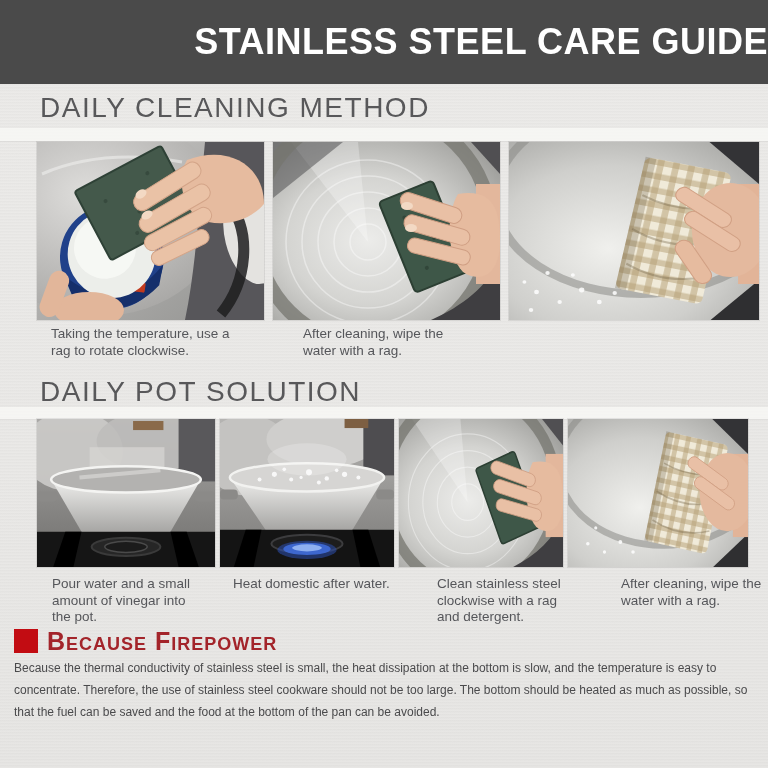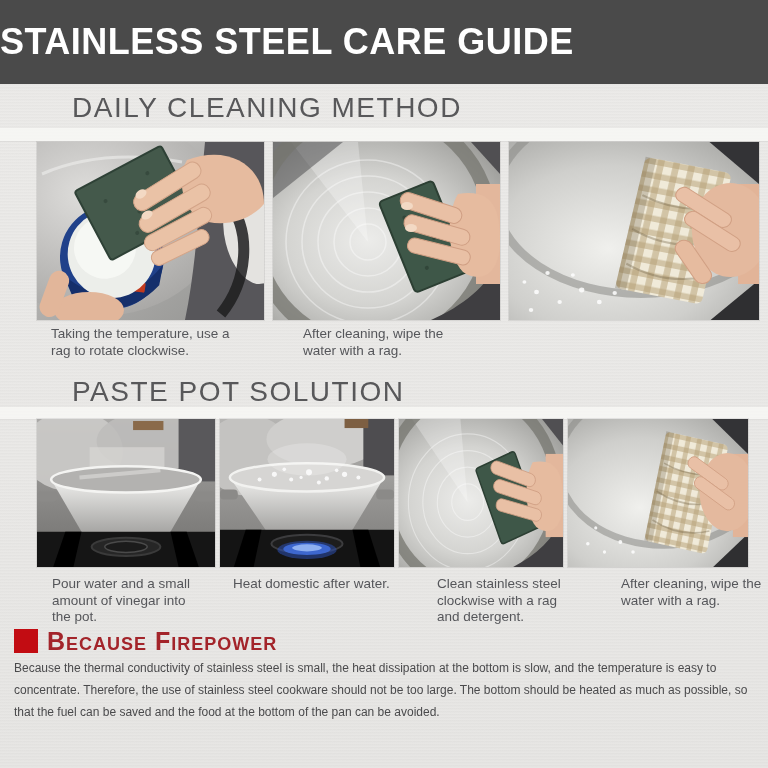--- a/index.html
+++ b/index.html
@@ -3,26 +3,26 @@
 <meta charset="utf-8">
 <style>
   html,body{margin:0;padding:0;}
   body{width:768px;height:768px;overflow:hidden;background:#e9e8e6;
        font-family:"Liberation Sans", sans-serif;}
   .page{position:relative;width:768px;height:768px;
         background:
           repeating-linear-gradient(0deg, rgba(255,255,255,.05) 0 1px, rgba(0,0,0,.015) 2px 3px),
           linear-gradient(180deg,#ebeae8 0%,#e9e8e6 60%,#e6e5e3 100%);}
   .banner{position:absolute;top:0;left:0;width:768px;height:84px;background:#4a4a4a;
-          display:flex;align-items:center;justify-content:flex-start;}
+          display:flex;align-items:center;justify-content:flex-end;}
   .banner-title{color:#ffffff;font-size:36px;font-weight:bold;letter-spacing:.5px;}
   .lightstrip{position:absolute;left:0;width:768px;background:rgba(250,249,247,.75);
               box-shadow:0 1px 0 rgba(0,0,0,.04);}
   .sec-heading{position:absolute;left:40px;color:#58585a;font-size:28px;
-               font-weight:500;letter-spacing:1.5px;white-space:nowrap;margin-left:32px;}
+               font-weight:500;letter-spacing:1.5px;white-space:nowrap;}
   .photo-row{position:absolute;left:37px;display:flex;}
   .photo{height:100%;overflow:hidden;background:#b9b9b7;box-shadow:0 0 0 1px rgba(0,0,0,.08);}
   .photo svg{display:block;width:100%;height:100%;}
   .cap-row{position:absolute;left:37px;display:flex;}
   .cap{color:#55565a;font-size:13.5px;line-height:16.5px;box-sizing:border-box;}
   .fp{position:absolute;left:14px;top:629px;display:flex;align-items:center;}
   .fp-square{width:24px;height:24px;background:#c20c12;margin-right:9px;}
   .fp-title{color:#a3242a;font-size:25px;font-weight:bold;font-variant:small-caps;
             letter-spacing:1px;line-height:24px;}
   .fp-body{position:absolute;left:14px;top:658px;width:748px;color:#4a4a4c;
@@ -174,21 +174,21 @@
         </g>
       </svg>
     </div>
   </div>
 
   <div class="cap-row" style="top:326px;gap:9px;">
     <div class="cap" style="width:227px;padding-left:14px;padding-right:28px;">Taking the temperature, use a rag to rotate clockwise.</div>
     <div class="cap" style="width:250px;padding-left:30px;padding-right:55px;">After cleaning, wipe the water with a rag.</div>
   </div>
 
-  <div class="sec-heading" style="top:376px;">PASTE POT SOLUTION</div>
+  <div class="sec-heading" style="top:376px;">DAILY POT SOLUTION</div>
 
   <div class="photo-row" style="top:419px;height:148px;gap:5px;">
 
     <div class="photo" style="width:178px;">
       <svg viewBox="0 0 176 147" preserveAspectRatio="none">
         <defs>
           <linearGradient id="p4bg" x1="0" y1="0" x2="0" y2="1">
             <stop offset="0" stop-color="#aaa9a7"></stop>
               <stop offset="1" stop-color="#6f6e6c"></stop>
           </linearGradient>

